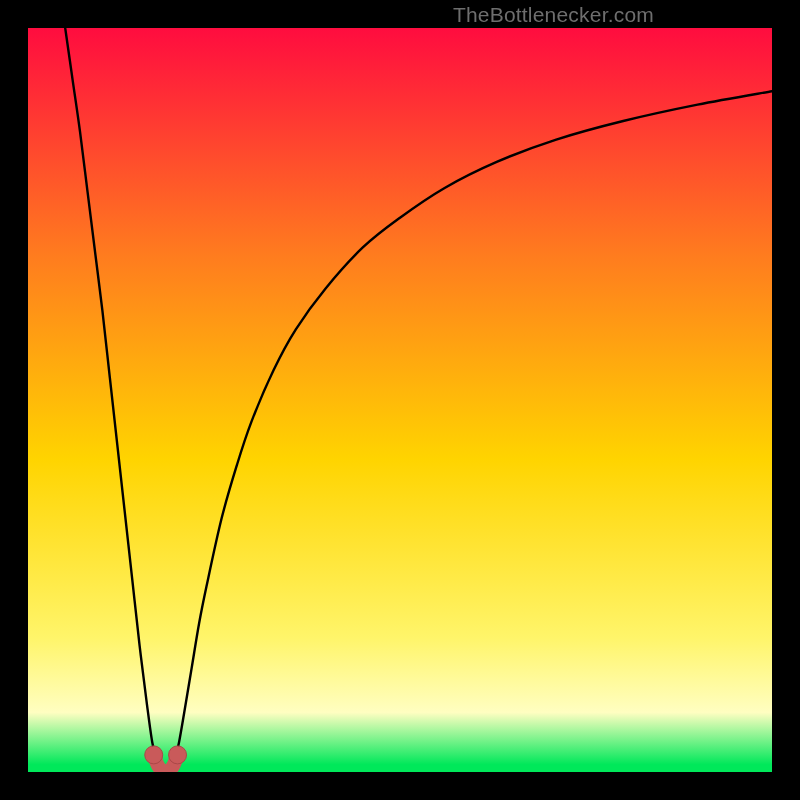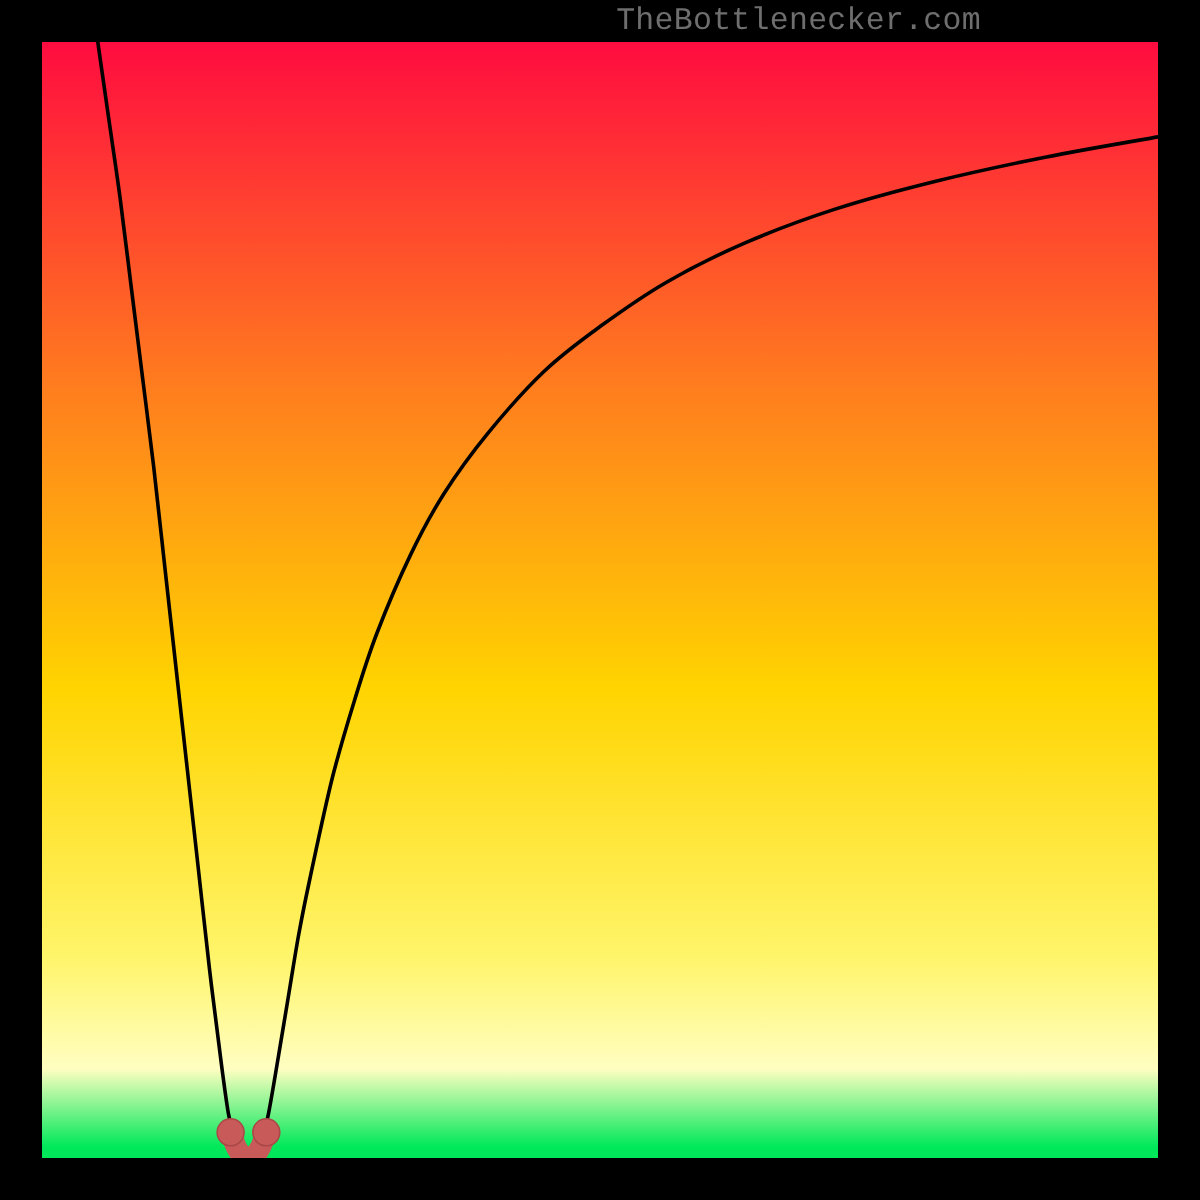--- a/index.html
+++ b/index.html
@@ -9,21 +9,20 @@
     height: 800px;
     background: #000;
     overflow: hidden;
     font-family: Arial, Helvetica, sans-serif;
   }
   .frame {
     position: absolute;
     width: 664px;
     height: 800px;
     background: #000;
-    font-family: Liberation Mono, monospace;
   }
   .plot {
     position: absolute;
     left: 28px;
     top: 28px;
     width: 744px;
     height: 744px;
   }
   .watermark {
     position: absolute;

